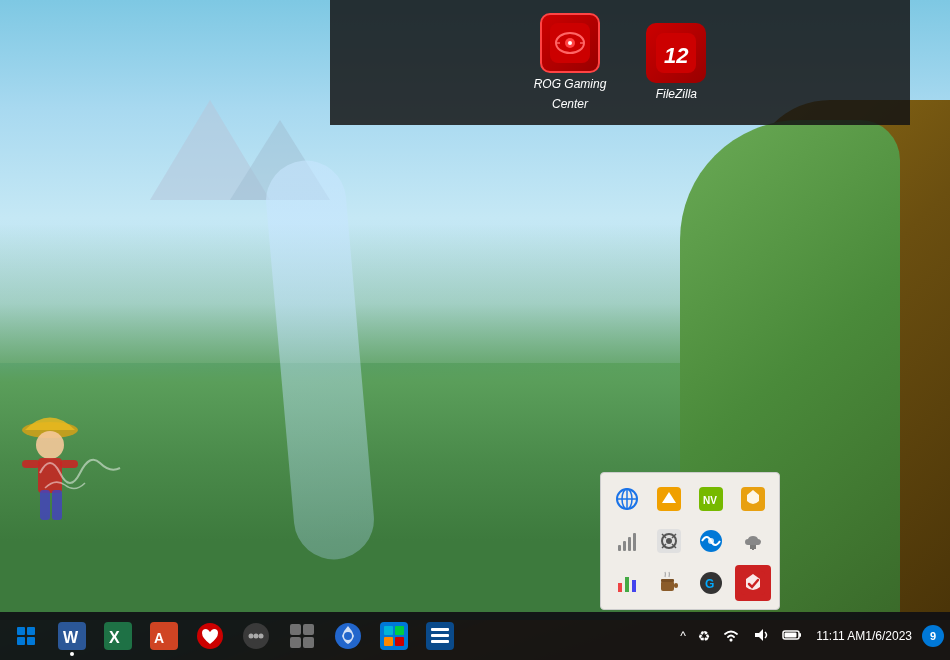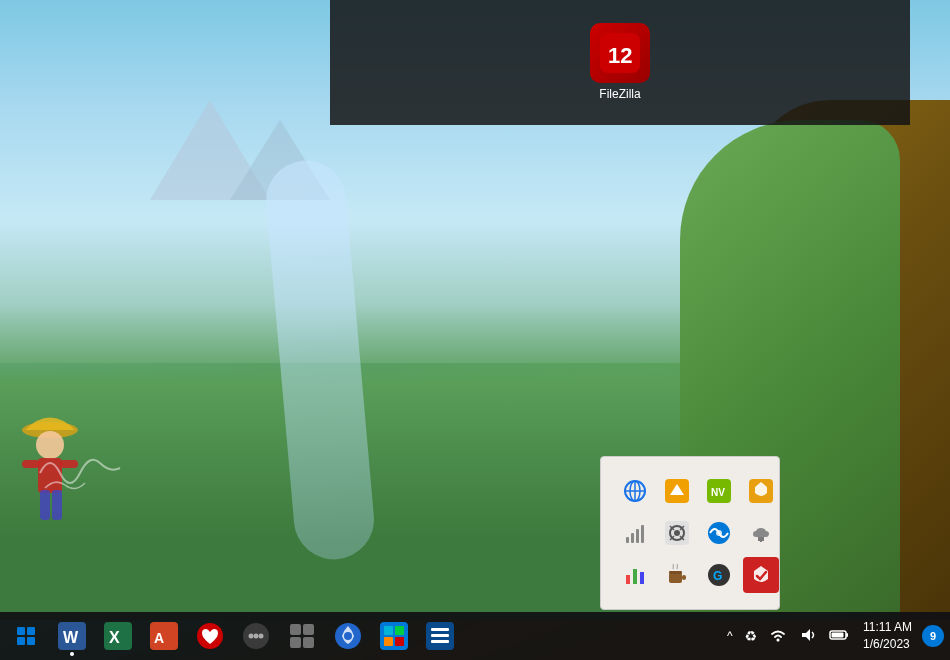--- a/index.html
+++ b/index.html
@@ -107,20 +107,21 @@
       justify-content: center;
       gap: 40px;
     }
 
     .app-item {
       display: flex;
       flex-direction: column;
       align-items: center;
       gap: 4px;
       cursor: pointer;
+      font-style: italic;
     }
 
     .app-icon-wrapper {
       width: 60px;
       height: 60px;
       border-radius: 10px;
       display: flex;
       align-items: center;
       justify-content: center;
       font-size: 32px;
@@ -148,21 +149,21 @@
 
     
     .tray-popup {
       position: absolute;
       bottom: 50px;
       right: 170px;
       width: 180px;
       background: #f0ede8;
       border: 1px solid #ccc;
       border-radius: 4px;
-      padding: 16px;
+      padding: 8px;
       display: grid;
       grid-template-columns: repeat(4, 1fr);
       gap: 6px;
       z-index: 20;
     }
 
     .tray-icon {
       width: 36px;
       height: 36px;
       border-radius: 4px;
@@ -239,21 +240,21 @@
 
     .sys-icon {
       color: white;
       font-size: 14px;
       cursor: pointer;
       padding: 2px 4px;
     }
 
     .clock-area {
       display: flex;
-      flex-direction: column;
+      flex-direction: row;
       align-items: flex-start;
       color: white;
       font-size: 12px;
       line-height: 1.4;
       cursor: pointer;
       padding: 0 4px;
     }
 
     .notification-badge {
       width: 22px;
@@ -365,20 +366,36 @@
 <div class="signature">
   <svg width="100" height="60" viewBox="0 0 100 60">
     <path d="M10,30 Q20,10 30,30 Q40,50 50,30 Q60,10 70,20 Q80,30 90,25" stroke="white" stroke-width="2" fill="none" opacity="0.7"></path>
     <path d="M15,45 Q25,35 35,42 Q45,50 55,40" stroke="white" stroke-width="1.5" fill="none" opacity="0.7"></path>
   </svg>
 </div>
 
 <div class="app-grid-popup">
 
 
+  <div class="app-item">
+    <div class="app-icon-wrapper app-icon-rog">
+      <svg width="40" height="40" viewBox="0 0 40 40">
+        <rect width="40" height="40" rx="8" fill="#cc0000"></rect>
+
+        <ellipse cx="20" cy="20" rx="14" ry="10" fill="none" stroke="#ff6666" stroke-width="2"></ellipse>
+        <circle cx="20" cy="20" r="5" fill="#ff4444"></circle>
+        <circle cx="20" cy="20" r="2" fill="white"></circle>
+
+        <line x1="6" y1="20" x2="10" y2="20" stroke="#ff6666" stroke-width="1.5"></line>
+        <line x1="30" y1="20" x2="34" y2="20" stroke="#ff6666" stroke-width="1.5"></line>
+      </svg>
+    </div>
+    <span class="app-label">ROG Gaming</span>
+    <span class="app-label">Center</span>
+  </div>
 
   <div class="app-item">
     <div class="app-icon-wrapper app-icon-filezilla">
       <svg width="40" height="40" viewBox="0 0 40 40">
         <rect width="40" height="40" rx="8" fill="#cc0000"></rect>
 
         <text x="8" y="30" font-size="22" font-weight="bold" fill="white" font-family="Arial">12</text>
       </svg>
     </div>
     <span class="app-label">FileZilla</span>

